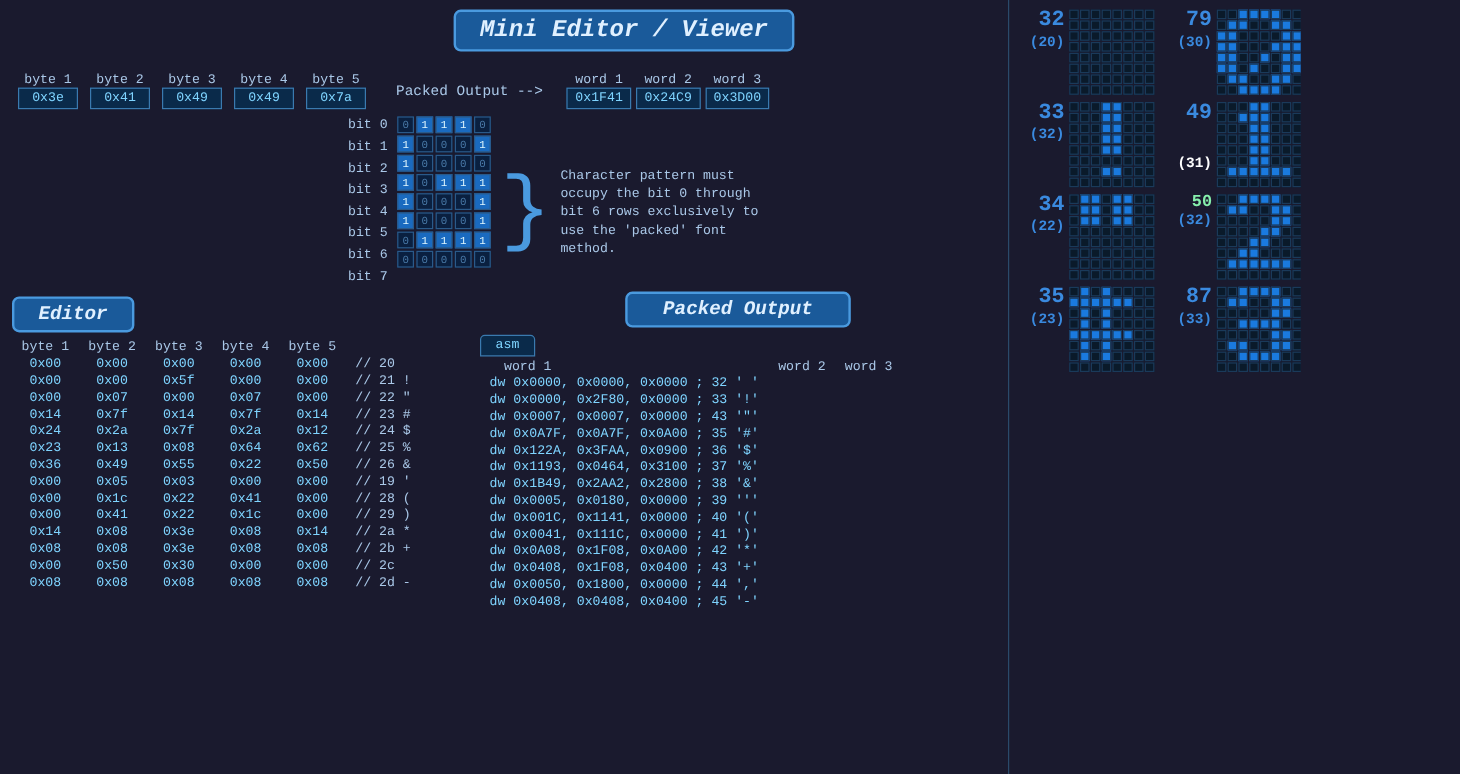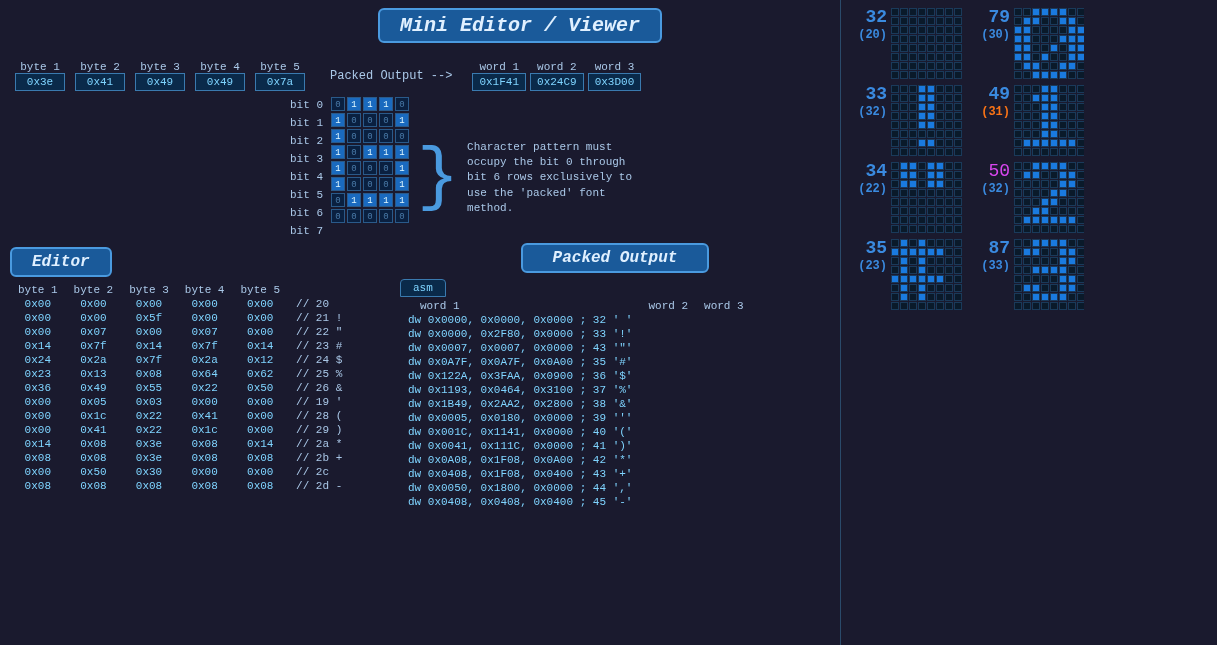--- a/index.html
+++ b/index.html
@@ -781,21 +781,21 @@
             <div style="width: 8px; height: 8px; border: 1px solid rgb(26, 58, 90); background: rgb(10, 26, 42);"></div>
             <div style="width: 8px; height: 8px; border: 1px solid rgb(26, 58, 90); background: rgb(10, 26, 42);"></div>
             <div style="width: 8px; height: 8px; border: 1px solid rgb(26, 58, 90); background: rgb(10, 26, 42);"></div>
             <div style="width: 8px; height: 8px; border: 1px solid rgb(26, 58, 90); background: rgb(10, 26, 42);"></div>
             <div style="width: 8px; height: 8px; border: 1px solid rgb(26, 58, 90); background: rgb(10, 26, 42);"></div>
           </div>
         </div>
         <div style="display: flex; align-items: flex-start; gap: 4px;">
           <div style="text-align: right; min-width: 40px;">
             <div style="font-size: 18px; color: rgb(58, 138, 223); font-weight: bold; line-height: 1.1;">49</div>
-            <div style="font-size: 12px; color: #f97316; font-weight: bold;">(31)</div>
+            <div style="font-size: 12px; color: #ffffff; font-weight: bold; margin-top: 24px;">(31)</div>
           </div>
           <div style="display: grid; grid-template-columns: repeat(8, 8px); grid-template-rows: repeat(8, 8px); gap: 1px;">
             <div style="width: 8px; height: 8px; border: 1px solid rgb(26, 58, 90); background: rgb(10, 26, 42);"></div>
             <div style="width: 8px; height: 8px; border: 1px solid rgb(26, 58, 90); background: rgb(10, 26, 42);"></div>
             <div style="width: 8px; height: 8px; border: 1px solid rgb(26, 58, 90); background: rgb(10, 26, 42);"></div>
             <div style="width: 8px; height: 8px; border: 1px solid rgb(26, 58, 90); background: rgb(26, 122, 223);"></div>
             <div style="width: 8px; height: 8px; border: 1px solid rgb(26, 58, 90); background: rgb(26, 122, 223);"></div>
             <div style="width: 8px; height: 8px; border: 1px solid rgb(26, 58, 90); background: rgb(10, 26, 42);"></div>
             <div style="width: 8px; height: 8px; border: 1px solid rgb(26, 58, 90); background: rgb(10, 26, 42);"></div>
             <div style="width: 8px; height: 8px; border: 1px solid rgb(26, 58, 90); background: rgb(10, 26, 42);"></div>
@@ -926,21 +926,21 @@
             <div style="width: 8px; height: 8px; border: 1px solid rgb(26, 58, 90); background: rgb(10, 26, 42);"></div>
             <div style="width: 8px; height: 8px; border: 1px solid rgb(26, 58, 90); background: rgb(10, 26, 42);"></div>
             <div style="width: 8px; height: 8px; border: 1px solid rgb(26, 58, 90); background: rgb(10, 26, 42);"></div>
             <div style="width: 8px; height: 8px; border: 1px solid rgb(26, 58, 90); background: rgb(10, 26, 42);"></div>
             <div style="width: 8px; height: 8px; border: 1px solid rgb(26, 58, 90); background: rgb(10, 26, 42);"></div>
             <div style="width: 8px; height: 8px; border: 1px solid rgb(26, 58, 90); background: rgb(10, 26, 42);"></div>
           </div>
         </div>
         <div style="display: flex; align-items: flex-start; gap: 4px;">
           <div style="text-align: right; min-width: 40px;">
-            <div style="font-size: 18px; color: #d946ef; font-weight: normal; line-height: 1.1;">50</div>
+            <div style="font-size: 14px; color: #86efac; font-weight: bold; line-height: 1.1;">50</div>
             <div style="font-size: 12px; color: rgb(58, 138, 223); font-weight: bold;">(32)</div>
           </div>
           <div style="display: grid; grid-template-columns: repeat(8, 8px); grid-template-rows: repeat(8, 8px); gap: 1px;">
             <div style="width: 8px; height: 8px; border: 1px solid rgb(26, 58, 90); background: rgb(10, 26, 42);"></div>
             <div style="width: 8px; height: 8px; border: 1px solid rgb(26, 58, 90); background: rgb(10, 26, 42);"></div>
             <div style="width: 8px; height: 8px; border: 1px solid rgb(26, 58, 90); background: rgb(26, 122, 223);"></div>
             <div style="width: 8px; height: 8px; border: 1px solid rgb(26, 58, 90); background: rgb(26, 122, 223);"></div>
             <div style="width: 8px; height: 8px; border: 1px solid rgb(26, 58, 90); background: rgb(26, 122, 223);"></div>
             <div style="width: 8px; height: 8px; border: 1px solid rgb(26, 58, 90); background: rgb(26, 122, 223);"></div>
             <div style="width: 8px; height: 8px; border: 1px solid rgb(26, 58, 90); background: rgb(10, 26, 42);"></div>

